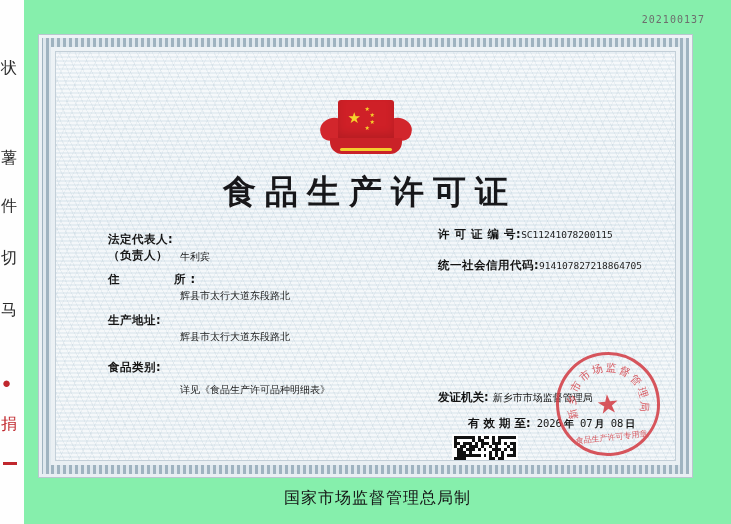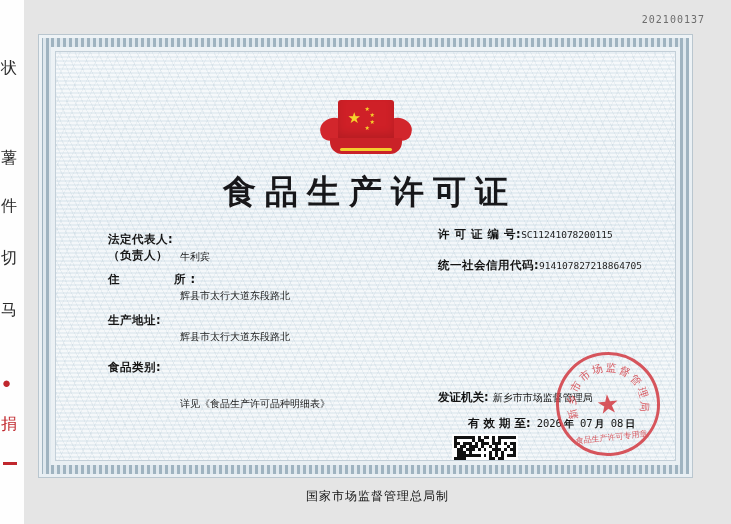--- a/index.html
+++ b/index.html
@@ -48,21 +48,21 @@
     width: 14px;
     height: 3px;
     background: #c0272d;
   }
 
   
   .cert-wrap {
     position: absolute;
     left: 24px; top: 0;
     width: 707px; height: 524px;
-    background: #e5e5e5;
+    background: #86efac;
   }
   .serial {
     position: absolute;
     right: 26px; top: 14px;
     font-family: "DejaVu Sans Mono", monospace;
     font-size: 10px;
     letter-spacing: 1px;
     color: #6d6d6d;
   }
 
@@ -214,21 +214,21 @@
     font-family: "DejaVu Sans Mono", monospace;
     font-size: 9.5px;
     color: #1c1c1c;
   }
   .row-inline {
     margin-bottom: 13px;
     white-space: nowrap;
   }
 
   .cat-label { margin-top: 16px; }
-  .cat-value { margin-left: 58px; margin-top: 22px; }
+  .cat-value { margin-left: 58px; margin-top: 8px; }
 
   
   .issue-block {
     position: absolute;
     left: 382px;
     top: 330px;
     width: 260px;
   }
   .issue-row {
     margin-bottom: 11px;
@@ -313,21 +313,21 @@
   .qr-grid i { background: transparent; }
   .qr-grid i.on { background: #121212; }
 
   
   .footer {
     position: absolute;
     left: 0; right: 0;
     top: 488px;
     text-align: center;
     font-family: "DejaVu Sans", sans-serif;
-    font-size: 12px;
+    font-size: 16px;
     color: #141414;
     letter-spacing: 1px;
   }
 </style>
 </head>
 <body>
 
 <div id="page">
 
   <div class="left-strip">

